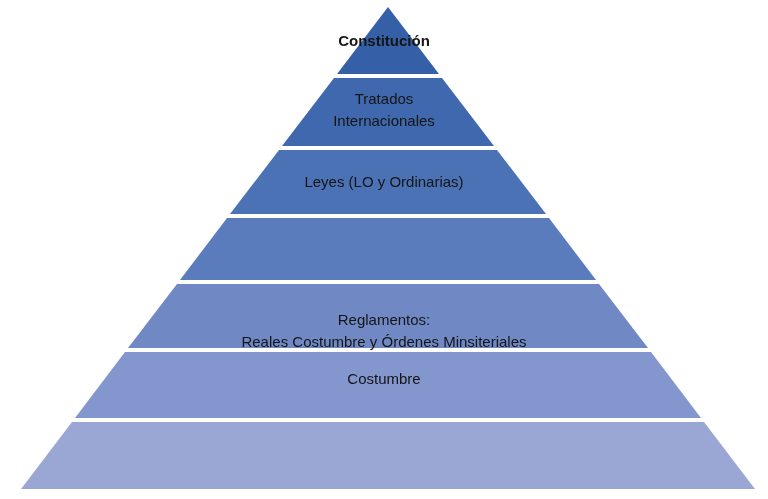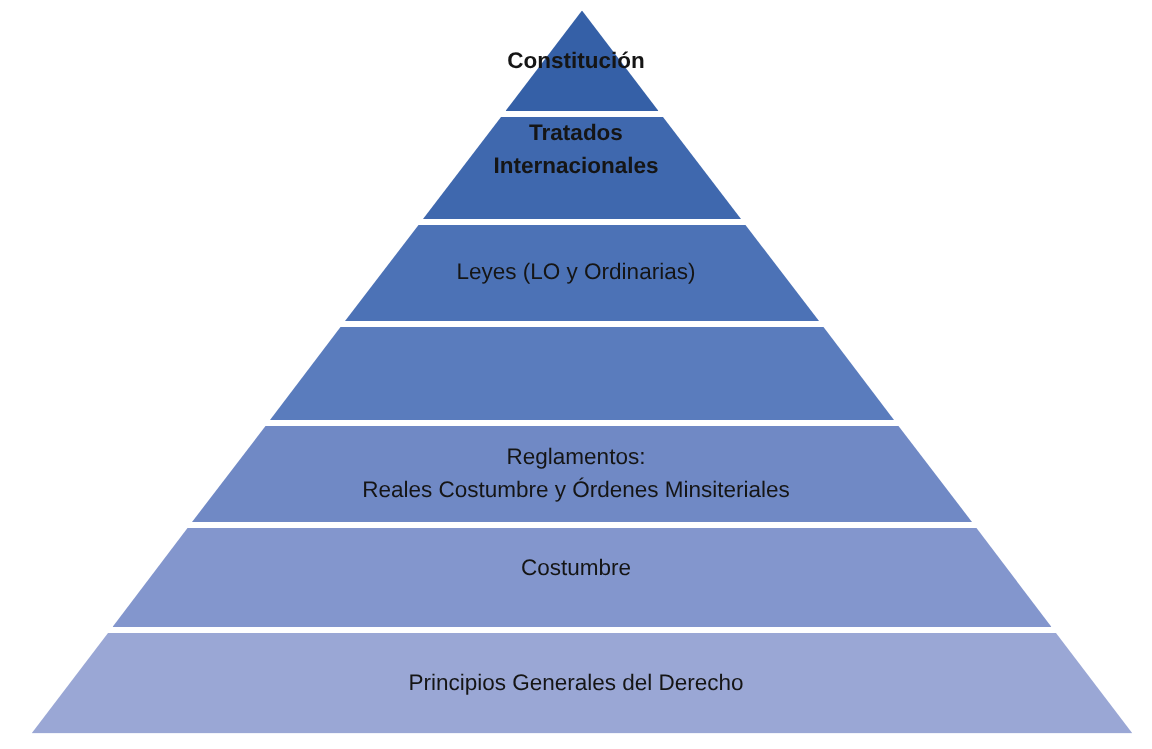--- a/index.html
+++ b/index.html
@@ -21,24 +21,24 @@
   .b3{left:180px;top:218px;width:416px;height:62px;
       clip-path:polygon(47px 0,calc(100% - 47px) 0,100% 100%,0 100%);}
   .b4{left:128px;top:284px;width:520px;height:64px;
       clip-path:polygon(49px 0,calc(100% - 49px) 0,100% 100%,0 100%);}
   .b5{left:75px;top:352px;width:626px;height:66px;
       clip-path:polygon(50px 0,calc(100% - 50px) 0,100% 100%,0 100%);}
   .b6{left:21px;top:422px;width:734px;height:67px;
       clip-path:polygon(51px 0,calc(100% - 51px) 0,100% 100%,0 100%);}
 
   .t0{top:7px;height:67px;font-weight:bold;}
-  .t1{top:66px;height:68px;font-weight:bold;}
+  .t1{top:76px;height:68px;}
   .t2{top:150px;height:64px;}
   .t3{top:218px;height:62px;}
-  .t4{top:284px;height:64px;}
+  .t4{top:299px;height:64px;}
   .t5{top:352px;height:53px;}
   .t6{top:422px;height:67px;}
 </style>
 </head>
 <body>
 
 <div class="pyramid">
 
   <div class="shape b0" style="background: rgb(53, 96, 167);"></div>
   <div class="shape b1" style="background: rgb(63, 104, 174);"></div>
@@ -61,18 +61,14 @@
 
   </div>
   <div class="label t4">
     <span>Reglamentos:</span>
     <span>Reales Costumbre  y  Órdenes Minsiteriales</span>
   </div>
   <div class="label t5">
     <span>Costumbre</span>
 
   </div>
-  <div class="label t6">
-    <span>Principios Generales del Derecho</span>
-
-  </div>
 
 </div>
 
 </body></html>

